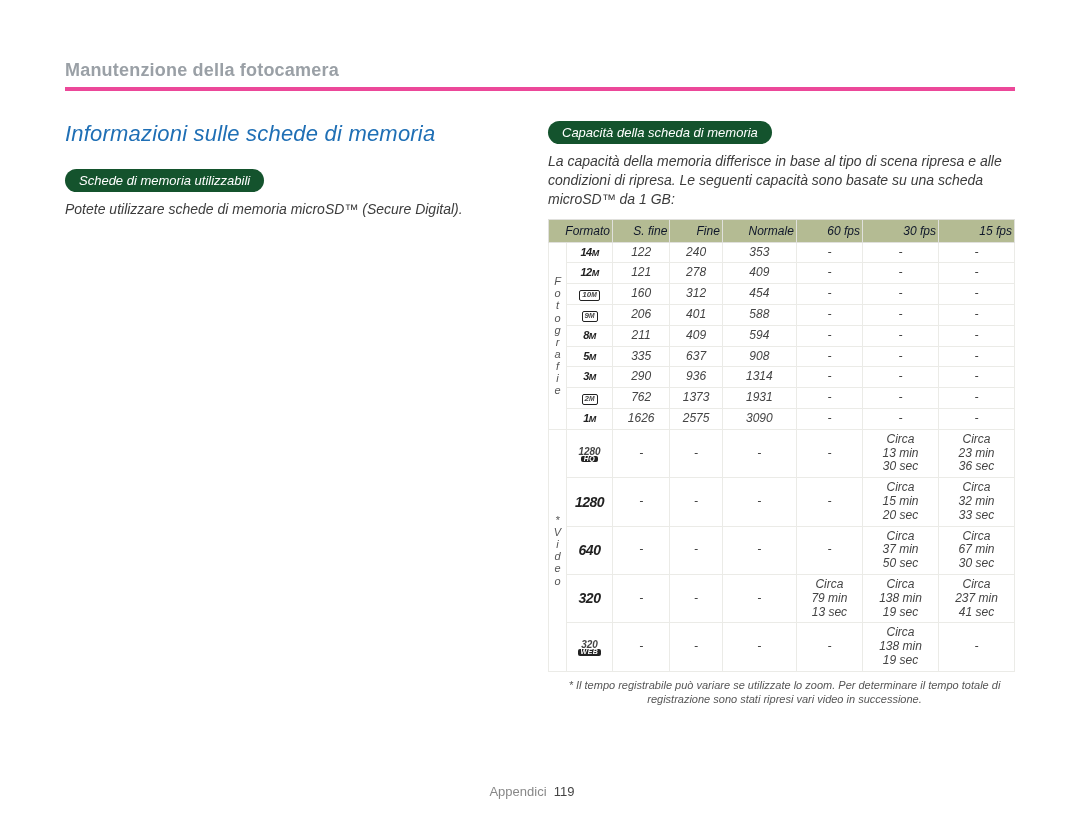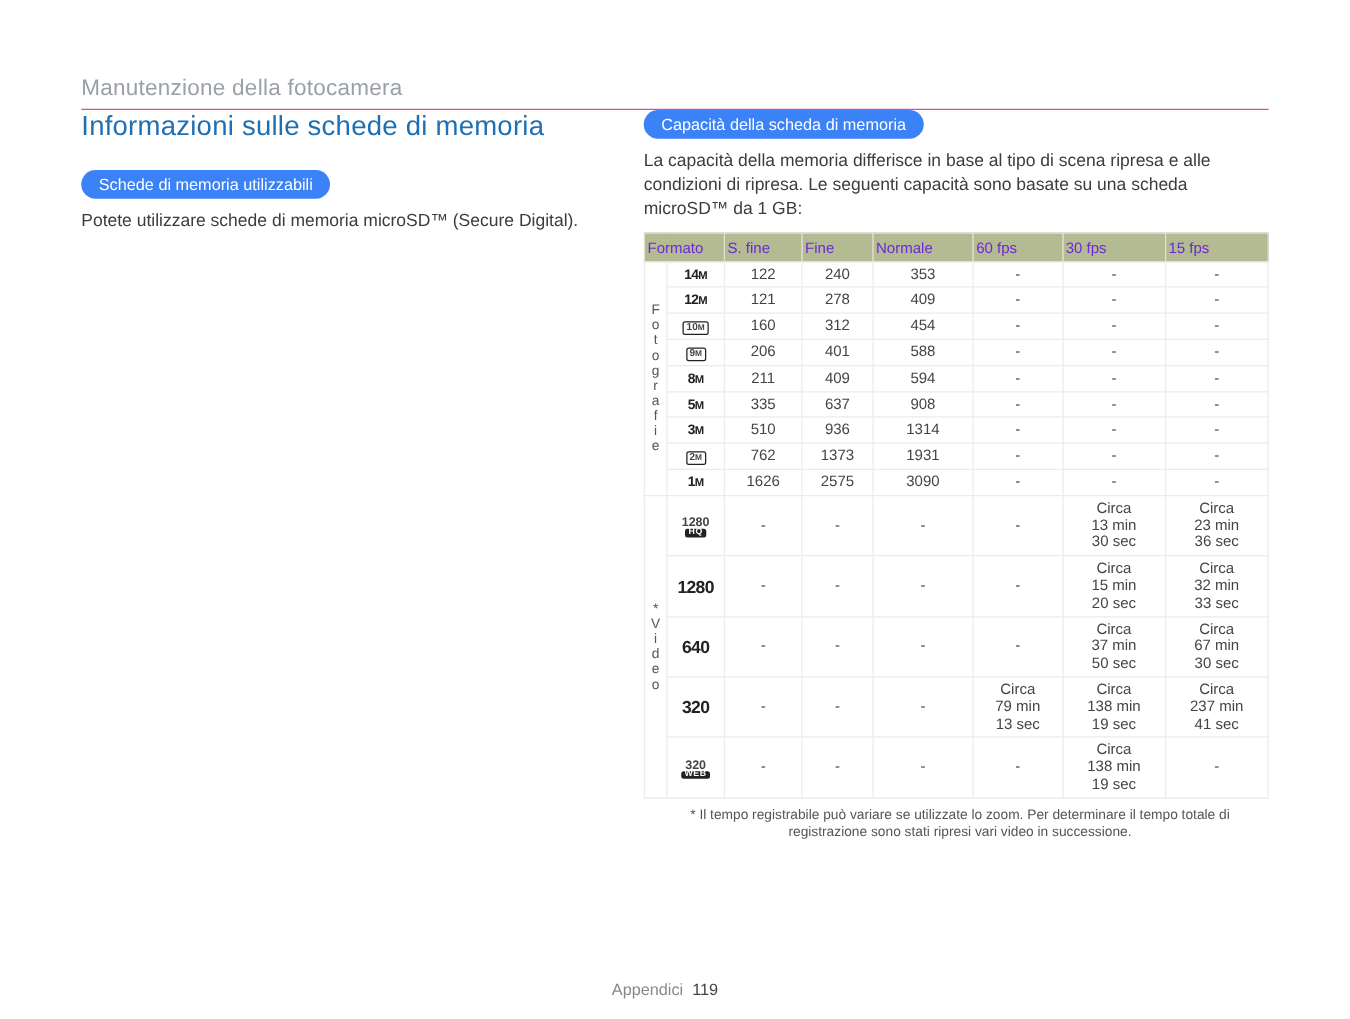--- a/index.html
+++ b/index.html
@@ -11,41 +11,43 @@
     position: relative;
     font-size: 13px;
     color: #333;
   }
   .page {
     padding: 60px 65px 0 65px;
   }
   .breadcrumb {
     color: #9aa0a6;
     font-size: 18px;
-    font-weight: 400;
-    border-bottom: 1px solid #ec4899;
+    font-weight: 700;
+    border-bottom: 4px solid #ec4899;
     padding-bottom: 6px;
+    margin-bottom: 30px;
     letter-spacing: .2px;
   }
   .columns {
     display: flex;
-    gap: 20px;
+    gap: 53px;
+    font-style: italic;
   }
   .col-left { width: 430px; flex: 0 0 430px; }
   .col-right { flex: 1; }
   h1.section-title {
     color: #1f6fb5;
     font-weight: 400;
     font-size: 22px;
     margin-bottom: 22px;
     letter-spacing: .2px;
   }
   .pill {
     display: inline-block;
-    background: #3b82f6;
+    background: #14532d;
     color: #fff;
     font-size: 13px;
     padding: 4px 14px;
     border-radius: 12px;
     margin-bottom: 8px;
   }
   .body-text {
     font-size: 14px;
     color: #3c3c3c;
     line-height: 1.35;
@@ -53,26 +55,26 @@
   }
   
   .cap-table {
     border-collapse: collapse;
     width: 100%;
     font-size: 12px;
     margin-top: 4px;
   }
   .cap-table th {
     background: #b4bb93;
-    color: #6d28d9;
+    color: #0f172a;
     font-weight: 400;
     padding: 4px 2px;
     font-size: 12px;
     border: 1px solid #e0e0dc;
-    text-align: left;
+    text-align: right;
   }
   .cap-table td {
     border: 1px solid #ebebe7;
     padding: 3px 4px;
     text-align: center;
     vertical-align: middle;
     color: #444;
     line-height: 1.15;
   }
   .cap-table .vcat {
@@ -211,21 +213,21 @@
               <td style="width: 46px;"><span class="fmt-badge">5<span style="font-size:9px;">M</span></span></td>
               <td>335</td>
               <td>637</td>
               <td>908</td>
               <td>-</td>
               <td>-</td>
               <td>-</td>
             </tr>
             <tr>
               <td style="width: 46px;"><span class="fmt-badge">3<span style="font-size:9px;">M</span></span></td>
-              <td>510</td>
+              <td>290</td>
               <td>936</td>
               <td>1314</td>
               <td>-</td>
               <td>-</td>
               <td>-</td>
             </tr>
             <tr>
               <td style="width: 46px;"><span class="fmt-box">2<small>M</small></span></td>
               <td>762</td>
               <td>1373</td>

